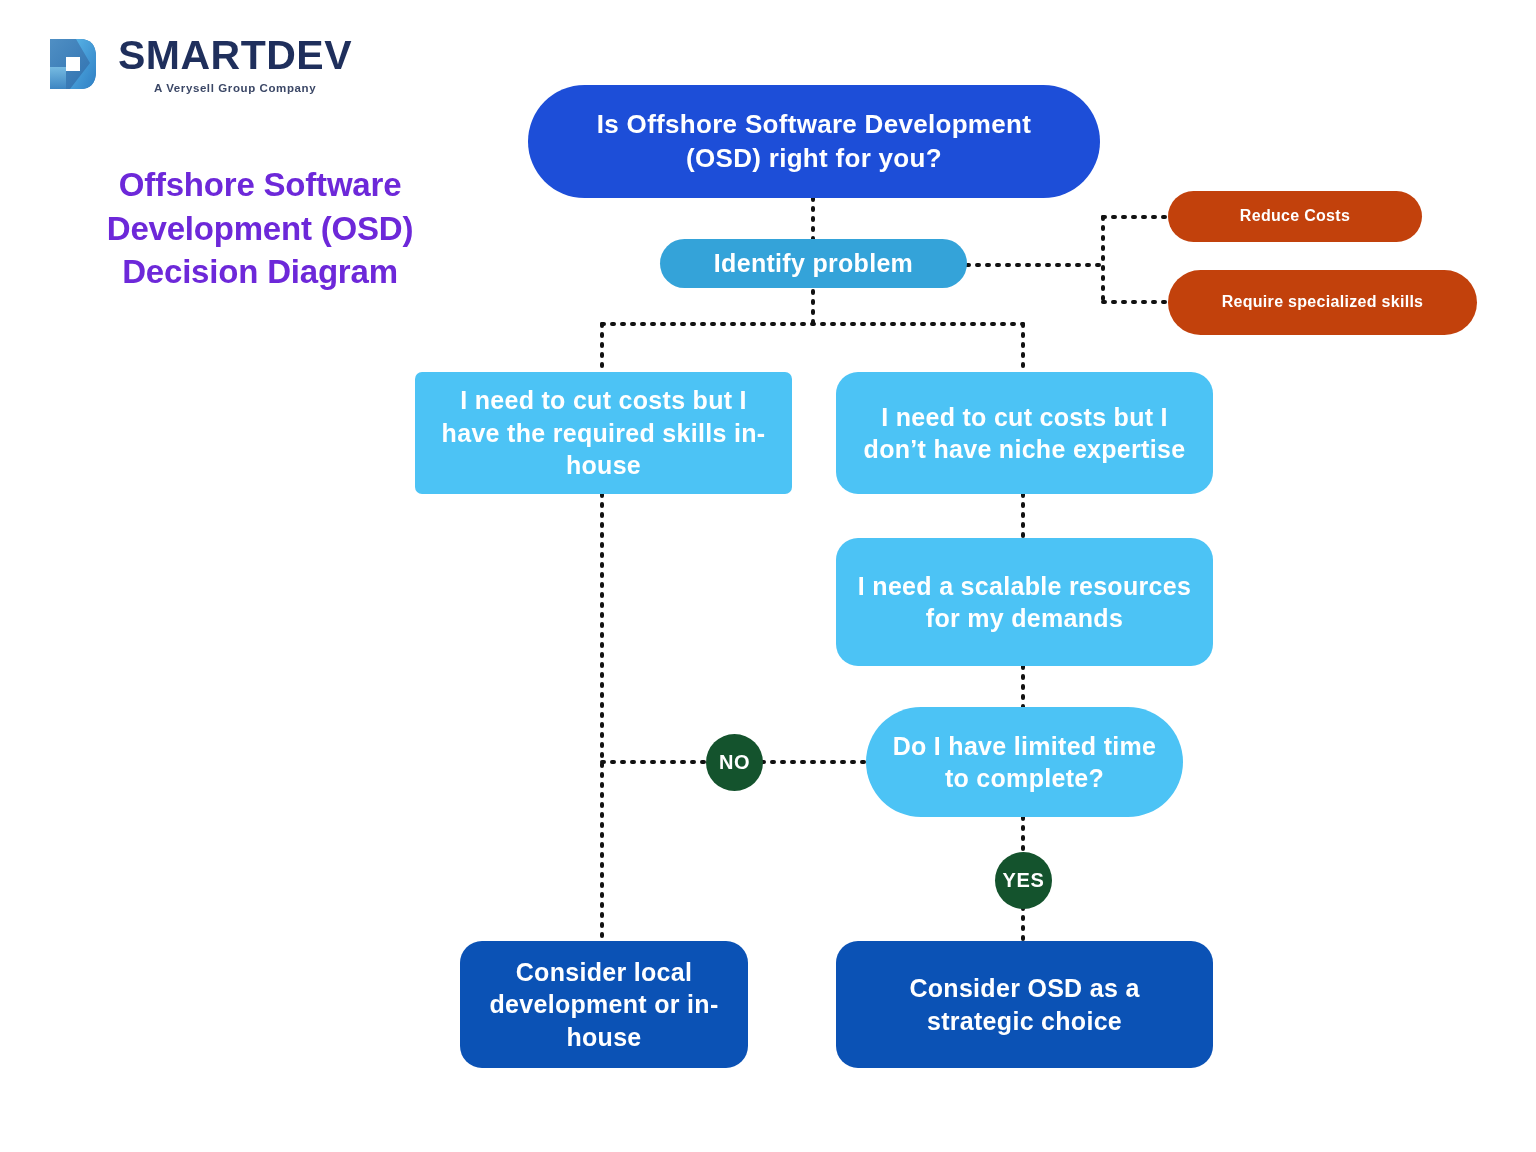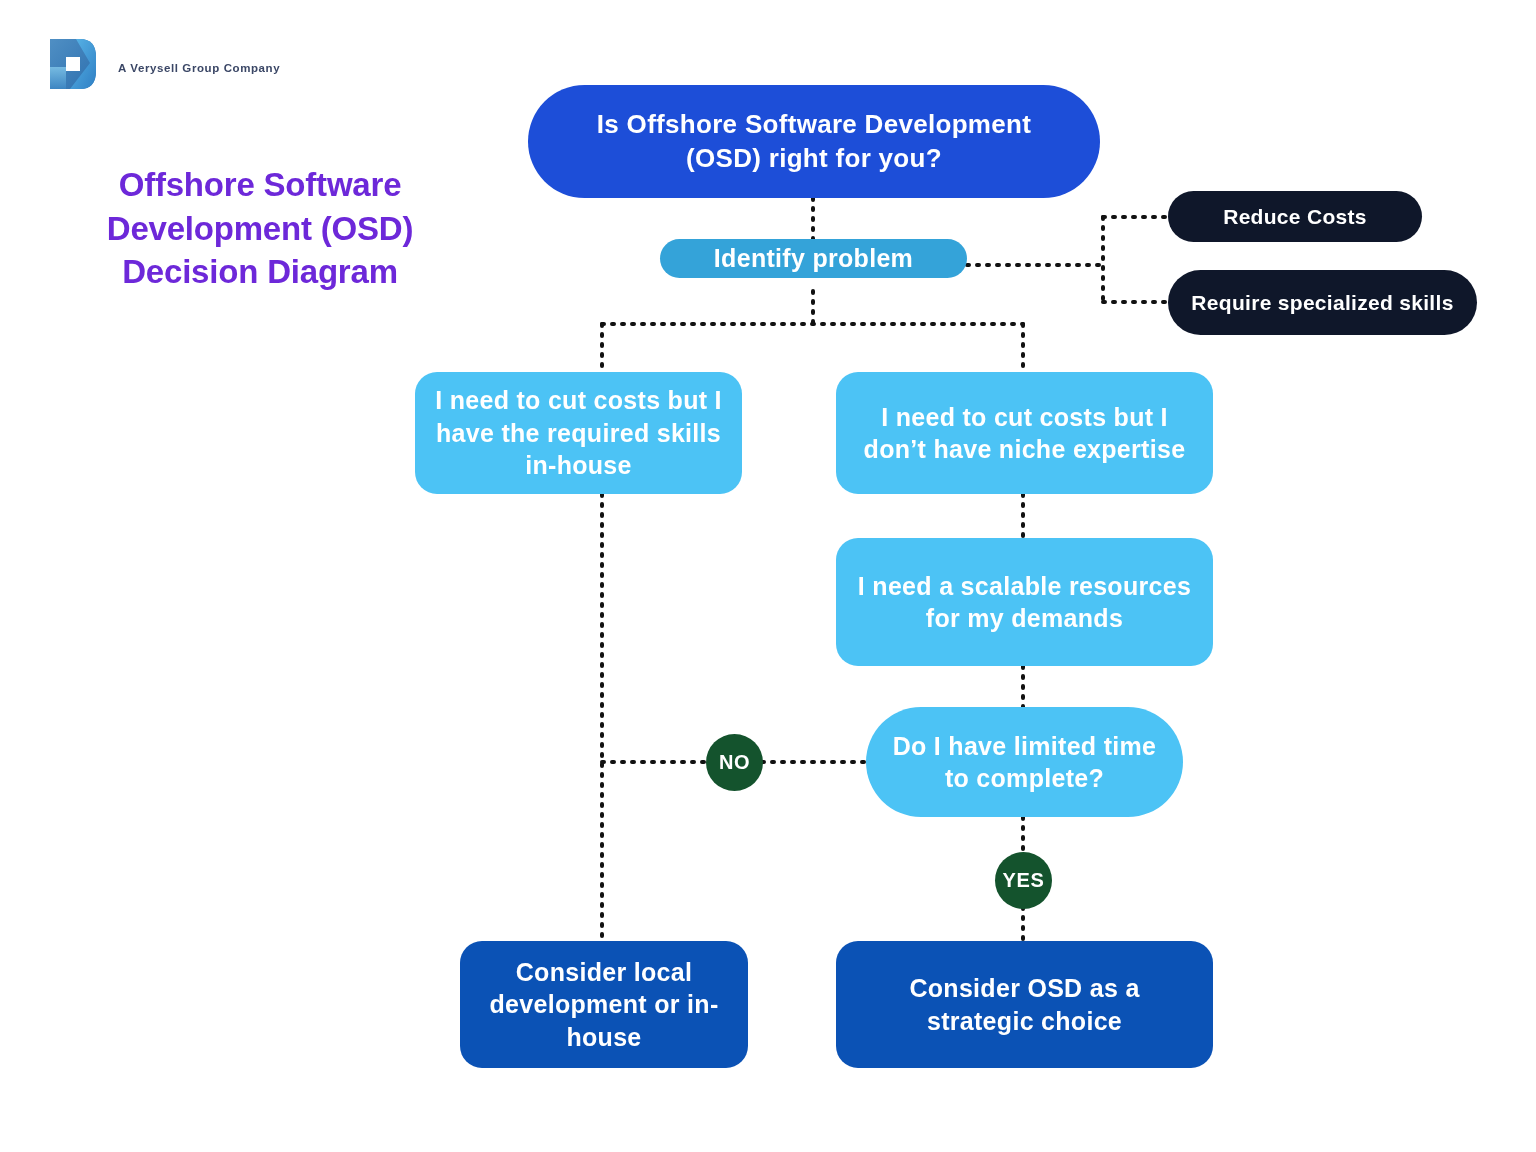--- a/index.html
+++ b/index.html
@@ -99,23 +99,23 @@
     padding: 0 34px;
   }
   .node.step {
     background: #34a3d9;
     border-radius: 40px;
     font-size: 25px;
     font-weight: 700;
     padding: 0 28px;
   }
   .node.option {
-    background: #0f172a;
+    background: #c2410c;
     border-radius: 40px;
-    font-size: 21px;
+    font-size: 16px;
     font-weight: 700;
     padding: 16px 22px;
   }
   .node.branch {
     background: #4cc3f5;
     border-radius: 22px;
     font-size: 25px;
     font-weight: 700;
     padding: 0 20px;
   }
@@ -166,20 +166,21 @@
         <stop offset="0" stop-color="#7fc4e8"></stop>
         <stop offset="1" stop-color="#3d87c4"></stop>
       </linearGradient>
     </defs>
     <path d="M4 6 L34 6 Q50 6 50 24 L50 38 Q50 56 34 56 L4 56 Z" fill="url(#g1)"></path>
     <path d="M30 6 L34 6 Q50 6 50 24 L50 38 Q50 56 34 56 L24 56 L44 30 Z" fill="url(#g2)"></path>
     <path d="M20 24 L34 24 L34 38 L20 38 Z" fill="#ffffff"></path>
     <path d="M4 34 L20 34 L20 56 L4 56 Z" fill="url(#g3)" opacity="0.85"></path>
   </svg>
   <div id="brand-text">
+    <div id="brand-name">SMARTDEV</div>
     <div id="brand-tagline">A Verysell Group Company</div>
   </div>
 </div>
 
 <div id="page-title">Offshore Software Development (OSD) Decision Diagram</div>
 
 <svg id="wires">
   <g stroke="#111111" stroke-width="4" stroke-dasharray="2 8" stroke-linecap="round" fill="none">
 
     <path d="M813 198 L813 239"></path>
@@ -200,27 +201,27 @@
     <path d="M1023 666 L1023 707"></path>
     <path d="M1023 817 L1023 941"></path>
 
     <path d="M602 762 L708 762"></path>
     <path d="M762 762 L864 762"></path>
   </g>
 </svg>
 
 <div class="node root" style="left:528px; top:85px; width:572px; height:113px;">Is Offshore Software Development (OSD) right for you?</div>
 
-<div class="node step" style="left:660px; top:239px; width:307px; height:39px;">Identify problem</div>
+<div class="node step" style="left:660px; top:239px; width:307px; height:49px;">Identify problem</div>
 
 <div class="node option" style="left:1168px; top:191px; width:254px; height:51px;">Reduce Costs</div>
 
 <div class="node option" style="left:1168px; top:270px; width:309px; height:65px;">Require specialized skills</div>
 
-<div class="node branch" style="left:415px; top:372px; width:327px; height:122px;">I need to cut costs but I have the required skills in-house</div>
+<div class="node branch" style="left:415px; top:372px; width:377px; height:122px;border-radius:7px;">I need to cut costs but I have the required skills in-house</div>
 
 <div class="node branch" style="left:836px; top:372px; width:377px; height:122px;">I need to cut costs but I don’t have niche expertise</div>
 
 <div class="node branch" style="left:836px; top:538px; width:377px; height:128px;">I need a scalable resources for my demands</div>
 
 <div class="node question" style="left:866px; top:707px; width:317px; height:110px;">Do I have limited time to complete?</div>
 
 <div class="badge" style="left:706px; top:734px; width:57px; height:57px;">NO</div>
 
 <div class="badge" style="left:995px; top:852px; width:57px; height:57px;">YES</div>

